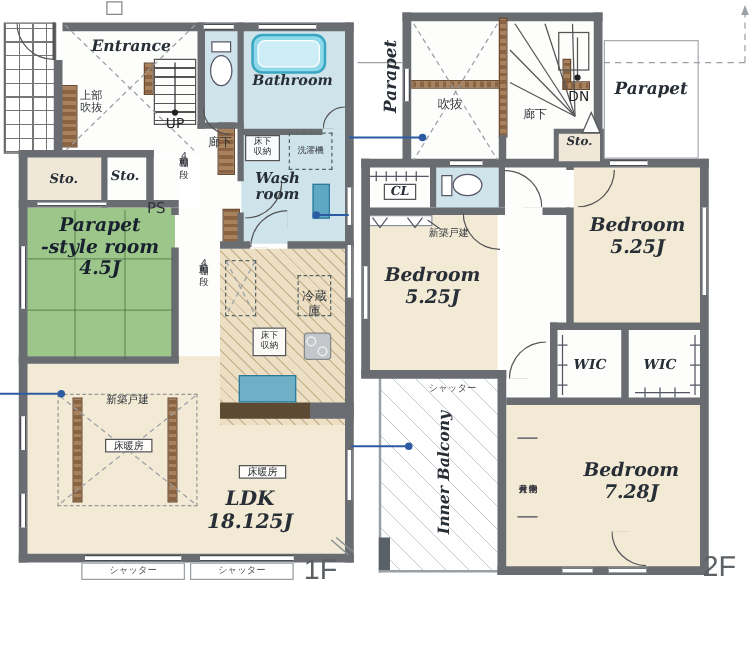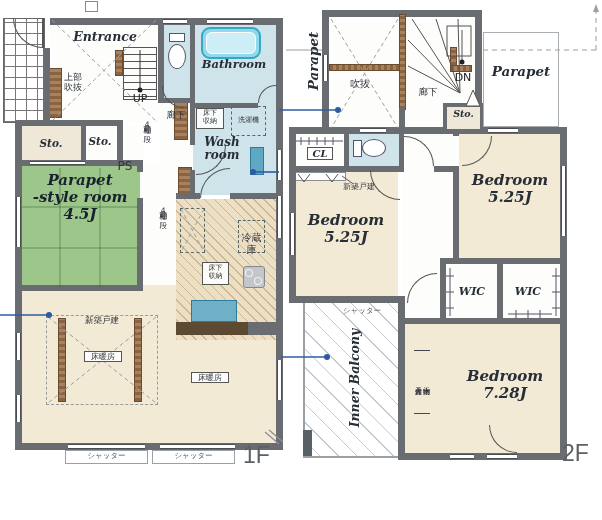--- a/index.html
+++ b/index.html
@@ -298,20 +298,22 @@
   <div class="abs lbl pre" style="left:22px;top:172px;width:116px;font-size:15px;color:#18222e;">Parapet
 -style room
 4.5J</div>
   <div class="abs jl vjp" style="left:158px;top:183px;height:55px;font-size:7.5px;">可動棚4段</div>
   <div class="abs jl" style="left:238px;top:232px;width:27px;font-size:10px;">冷蔵庫</div>
   <div class="abs jl pre" style="left:202px;top:264px;width:27px;font-size:7px;">床下
 収納</div>
   <div class="abs jl" style="left:76px;top:316px;width:52px;font-size:8.5px;">新築戸建</div>
   <div class="abs jl boxed" style="left:84px;top:351px;width:38px;font-size:8px;">床暖房</div>
   <div class="abs jl boxed" style="left:191px;top:372px;width:38px;font-size:8px;">床暖房</div>
+  <div class="abs lbl pre" style="left:160px;top:390px;width:80px;font-size:16px;">LDK
+18.125J</div>
   <div class="abs jl" style="left:65px;top:452px;width:83px;font-size:7.5px;color:#555;">シャッター</div>
   <div class="abs jl" style="left:152px;top:452px;width:83px;font-size:7.5px;color:#555;">シャッター</div>
   <div class="abs floorlbl" style="left:243px;top:442px;">1F</div>
 
   <div class="abs lbl" style="left:270px;top:52px;width:90px;height:18px;font-size:13.5px;transform:rotate(-90deg);">Parapet</div>
   <div class="abs jl" style="left:340px;top:78px;width:40px;font-size:10px;">吹抜</div>
   <div class="abs jl" style="left:448px;top:72px;width:30px;font-size:11px;color:#222;">DN</div>
   <div class="abs jl" style="left:410px;top:87px;width:36px;font-size:9.5px;">廊下</div>
   <div class="abs lbl" style="left:489px;top:64px;width:64px;font-size:13.5px;">Parapet</div>
   <div class="abs lbl" style="left:447px;top:109px;width:33px;font-size:9.5px;">Sto.</div>

